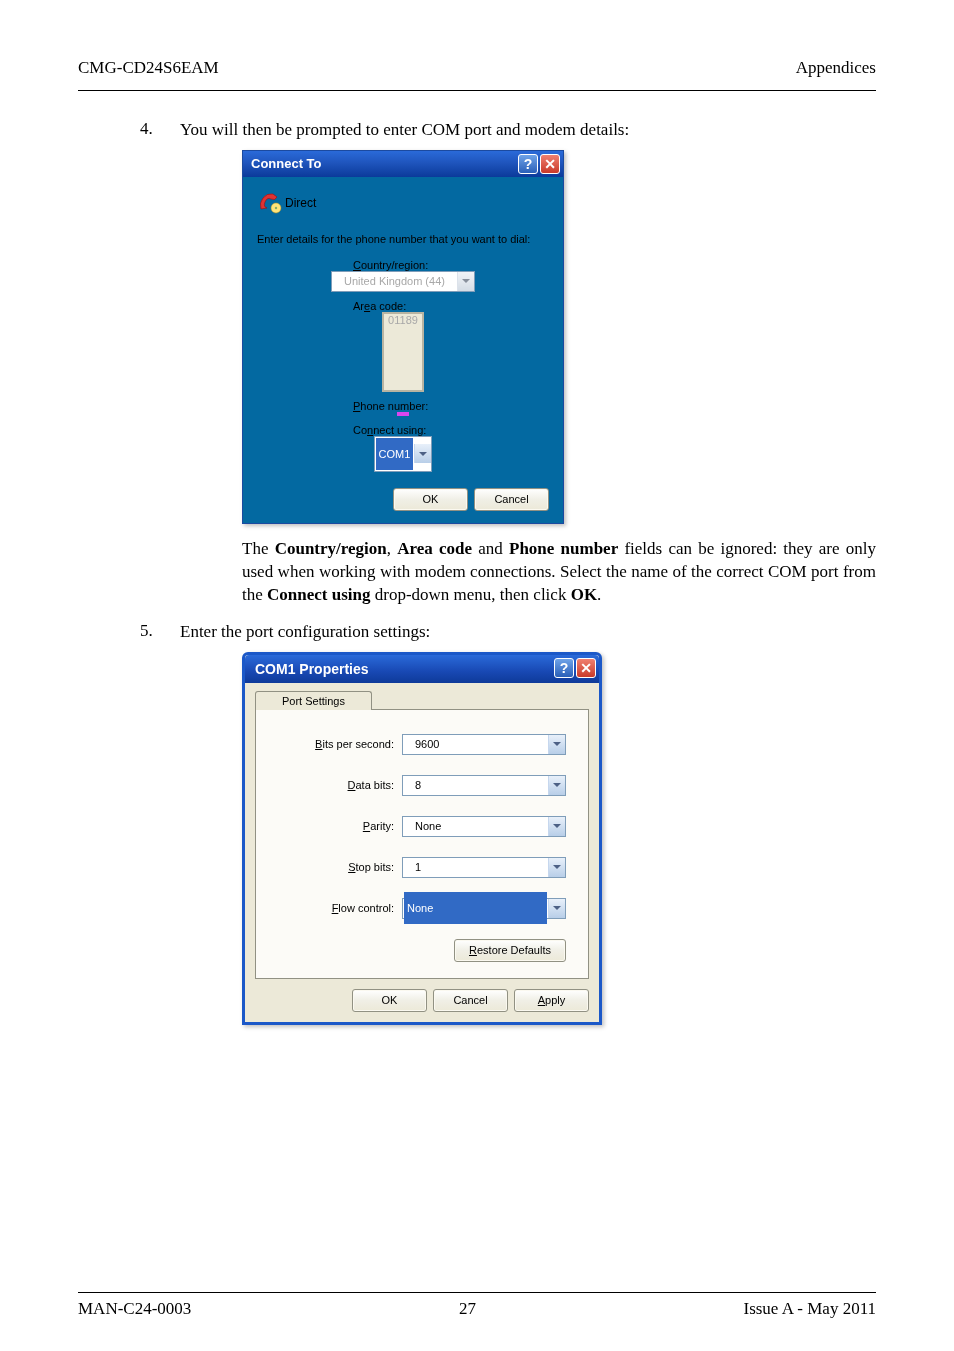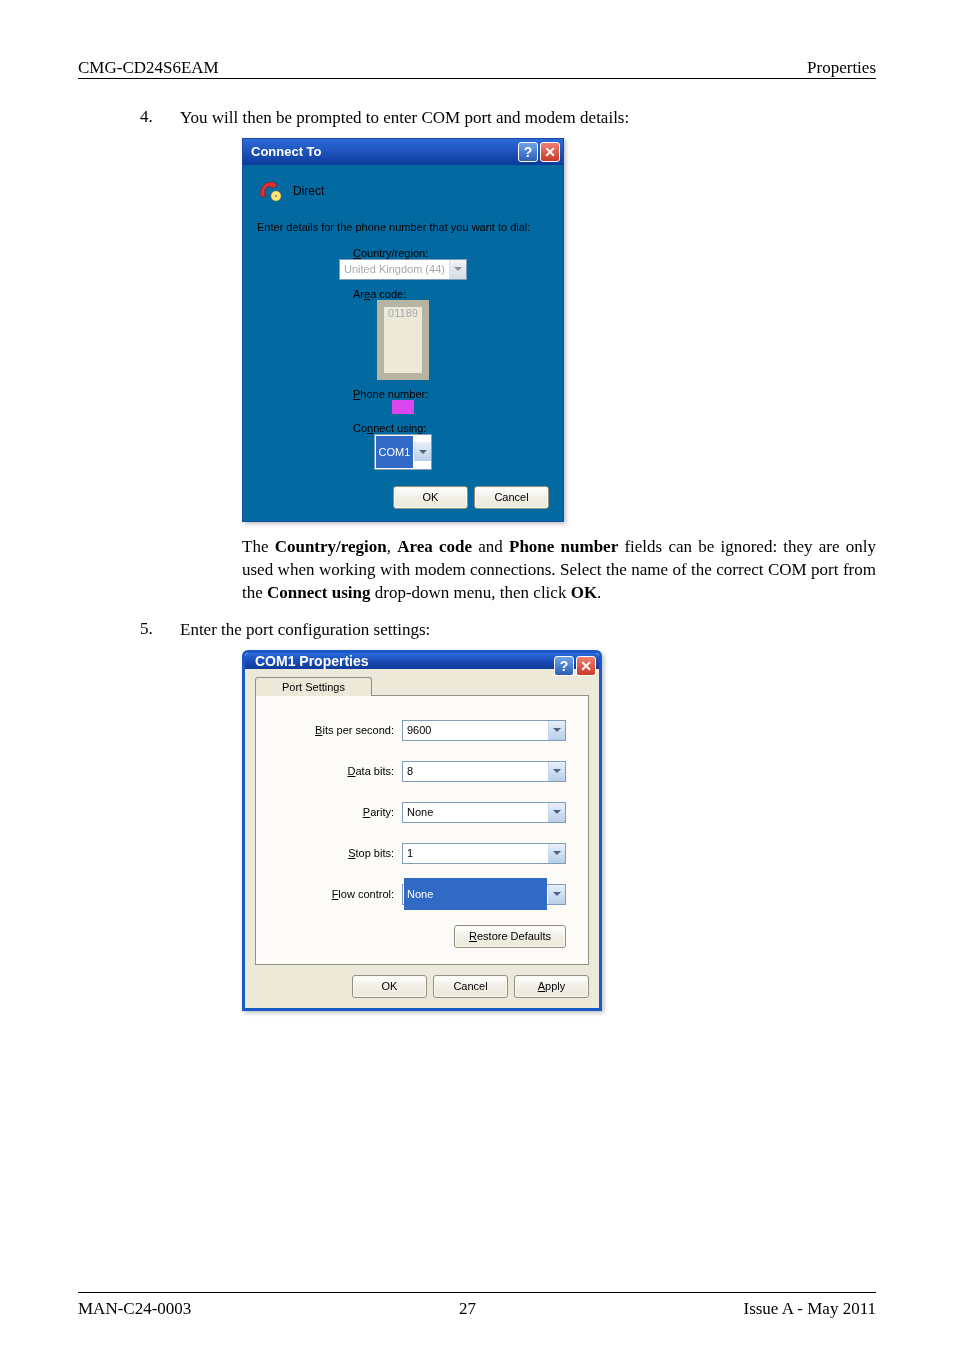--- a/index.html
+++ b/index.html
@@ -13,21 +13,21 @@
   }
   .page {
     padding: 58px 78px 40px 78px;
     height: 100%;
     position: relative;
   }
   .header-row {
     display: flex;
     justify-content: space-between;
     font-size: 17px;
-    padding-bottom: 0;
+    padding-bottom: 12px;
     border-bottom: 1px solid #000;
     margin-bottom: 28px;
   }
   .content {
     margin-left: 62px;
   }
   .list-item {
     display: flex;
     margin-bottom: 8px;
   }
@@ -84,21 +84,21 @@
     border: 1px solid #fff;
   }
   .tbbtn.help { background: linear-gradient(to bottom, #6fa3e8, #2a5fb8); color: #fff; }
   .tbbtn.close { background: linear-gradient(to bottom, #f08070, #c93a2a); color: #fff; }
   .dlg-body {
     padding: 12px 14px;
   }
   .dlg-icon-row {
     display: flex;
     align-items: center;
-    gap: 8px;
+    gap: 0;
     margin-bottom: 16px;
   }
   .phone-icon {
     width: 28px;
     height: 28px;
     position: relative;
   }
   .phone-icon svg { width: 28px; height: 28px; }
   .dlg-hint { margin-bottom: 14px; font-size: 11px; }
   .form-row {
@@ -108,21 +108,21 @@
     flex-direction: column;
   }
   .form-label {
     width: 100px;
     font-size: 11px;
   }
   .form-label .u { text-decoration: underline; }
   .text-input {
     flex: 1;
     height: 21px;
-    border: 7px solid #d946ef;
+    border: 2px solid #d946ef;
     background: #fff;
     padding: 0 4px;
     font-size: 11px;
   }
   .text-input.disabled {
     background: #ece9d8;
     color: #a8a8a8;
     border-color: #b8b4a2;
   }
   .select-box {
@@ -133,21 +133,21 @@
     display: flex;
     align-items: center;
     position: relative;
     font-size: 11px;
   }
   .select-box.disabled {
     color: #a8a8a8;
   }
   .select-val {
     flex: 1;
-    padding: 0 4px;
+    padding: 0 12px;
   }
   .select-val.highlighted {
     background: #316ac5;
     color: #fff;
     margin: 1px;
     padding: 10px 3px;
   }
   .select-arrow {
     width: 17px;
     height: 19px;
@@ -196,21 +196,21 @@
     width: 360px;
     border: 3px solid #1b58c8;
     border-radius: 6px 6px 0 0;
     font-family: Tahoma, Arial, sans-serif;
     background: #ece9d8;
     box-shadow: 2px 2px 4px rgba(0,0,0,0.25);
   }
   .dlg2 .titlebar2 {
     background: linear-gradient(to bottom, #2a6ad9 0%, #1848b3 60%, #0e3a99 100%);
     color: #fff;
-    height: 16px;
+    height: 28px;
     display: flex;
     align-items: center;
     padding-left: 10px;
     font-weight: bold;
     font-size: 14px;
     position: relative;
     border-radius: 4px 4px 0 0;
   }
   .dlg2-body {
     padding: 8px 10px 10px 10px;
@@ -278,21 +278,21 @@
     justify-content: space-between;
     font-size: 17px;
   }
 </style>
 </head>
 <body>
 
 <div class="page">
   <div class="header-row">
     <div>CMG-CD24S6EAM</div>
-    <div>Properties</div>
+    <div>Appendices</div>
   </div>
 
   <div class="content">
 
     <div class="list-item">
       <div class="list-num">4.</div>
       <div class="list-text">You will then be prompted to enter COM port and modem details:</div>
     </div>
 
     <div class="dialog-wrap">

